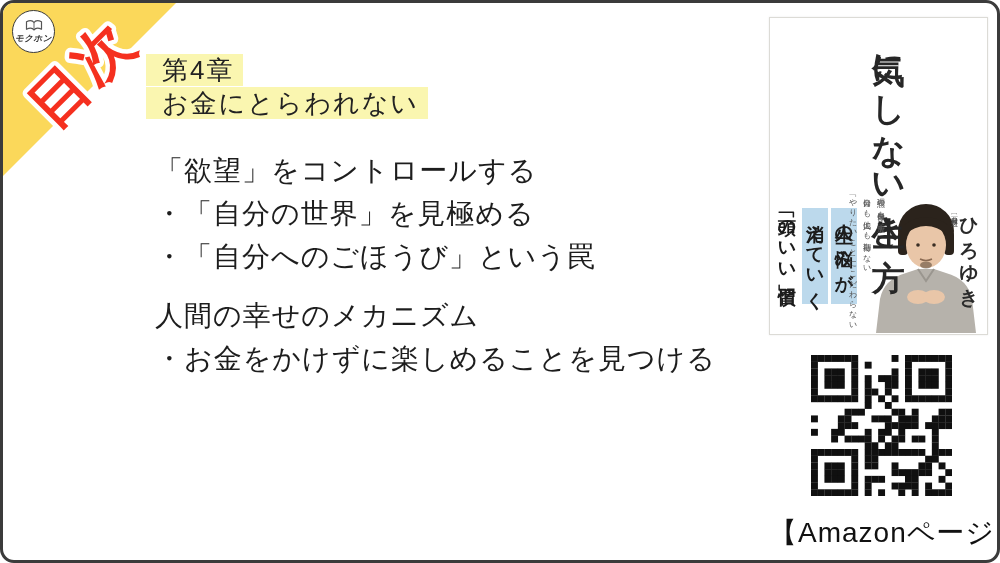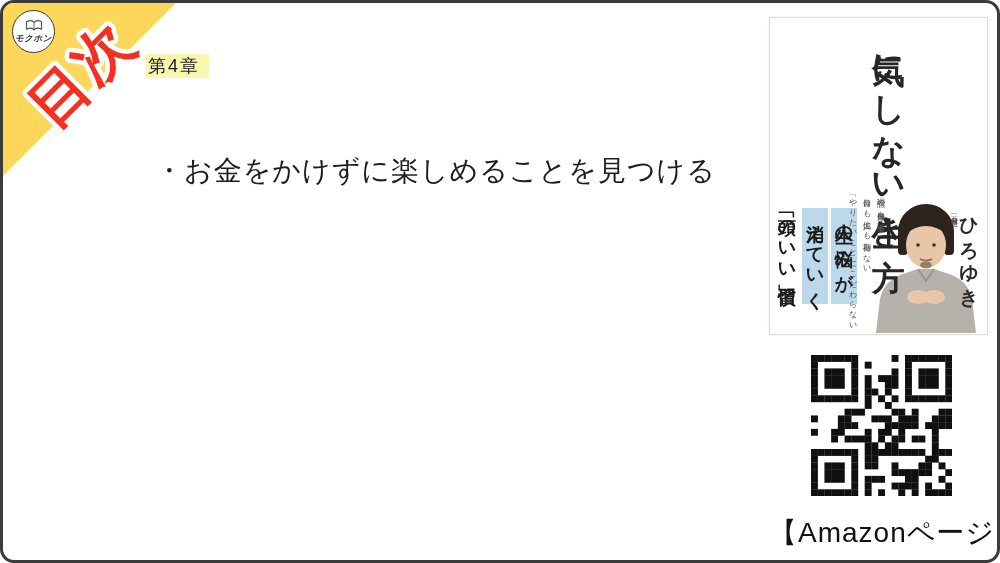--- a/index.html
+++ b/index.html
@@ -31,22 +31,22 @@
   .logo{
     position:absolute;left:9px;top:7px;width:43px;height:43px;border-radius:50%;
     background:#fff;border:1.5px solid #3a3a3a;
     display:flex;flex-direction:column;align-items:center;justify-content:center;gap:1px;font-style:italic;
   }
   .logo-label{font-size:8.5px;font-weight:bold;color:#333;letter-spacing:.5px;white-space:nowrap;}
   
   .chapter{position:absolute;left:143px;top:51px;line-height:1;}
   .chapter .hl{
     display:inline-block;background:var(--chapter-highlight);
-    font-size:18px;letter-spacing:2px;color:#222;
-    padding:3px 9px 3px 2px;margin-bottom:1px;
+    font-size:26px;letter-spacing:2px;color:#222;
+    padding:3px 9px 3px 16px;margin-bottom:1px;
   }
   
   .toc{position:absolute;left:152px;top:146px;font-size:28px;letter-spacing:1px;color:#1d1d1d;}
   .toc-group{margin-bottom:16px;}
   .toc-line{line-height:43px;white-space:nowrap;}
   
   .cover{
     position:absolute;left:766px;top:14px;width:219px;height:318px;
     background:#fff;border:1px solid #dcdbd6;box-shadow:0 0 2px rgba(0,0,0,.08);
   }
@@ -92,24 +92,31 @@
   <div class="logo">
     <svg width="18" height="13" viewBox="0 0 24 16">
       <path d="M2,3 C6,1 10,1 12,4 C14,1 18,1 22,3 L22,13 C18,11 14,11 12,14 C10,11 6,11 2,13 Z" fill="none" stroke="#555" stroke-width="1.6" stroke-linejoin="round"></path>
       <line x1="12" y1="4" x2="12" y2="14" stroke="#555" stroke-width="1.2"></line>
     </svg>
     <div class="logo-label">モクホン</div>
   </div>
 
   <div class="chapter">
     <div><span class="hl">第4章</span></div>
+    <div><span class="hl">お金にとらわれない</span></div>
   </div>
 
   <div class="toc">
     <div class="toc-group">
+      <div class="toc-line">「欲望」をコントロールする</div>
+      <div class="toc-line">・「自分の世界」を見極める</div>
+      <div class="toc-line">・「自分へのごほうび」という罠</div>
+    </div>
+    <div class="toc-group">
+      <div class="toc-line">人間の幸せのメカニズム</div>
       <div class="toc-line">・お金をかけずに楽しめることを見つける</div>
     </div>
   </div>
 
   <div class="cover">
     <div class="cover-title v">気にしない生き方</div>
     <div class="cover-author v">ひろゆき</div>
     <div class="cover-author-real v">〔西村博之〕</div>
     <div class="cover-subtitle v">「頭のいい」習慣</div>
     <div class="cover-tagline v">

